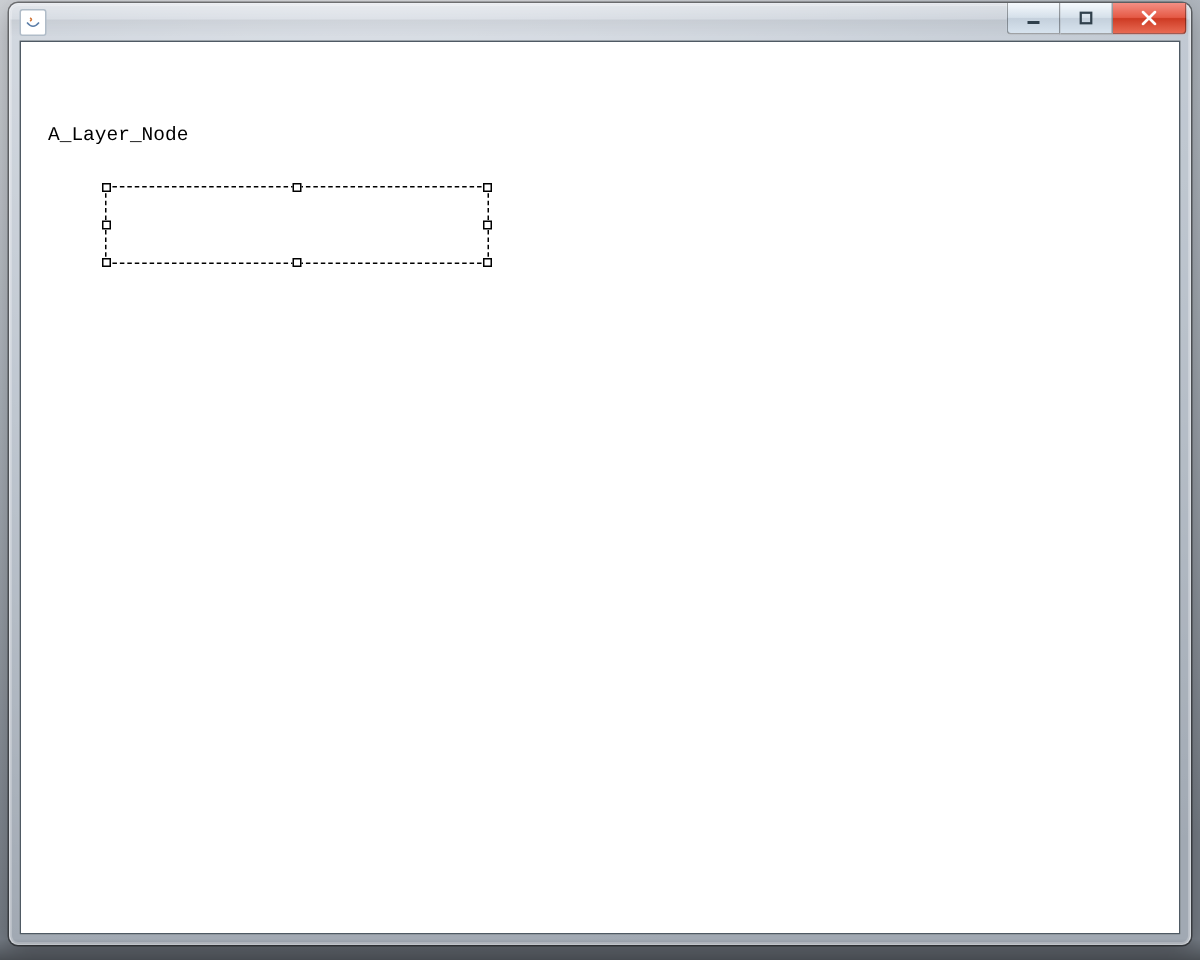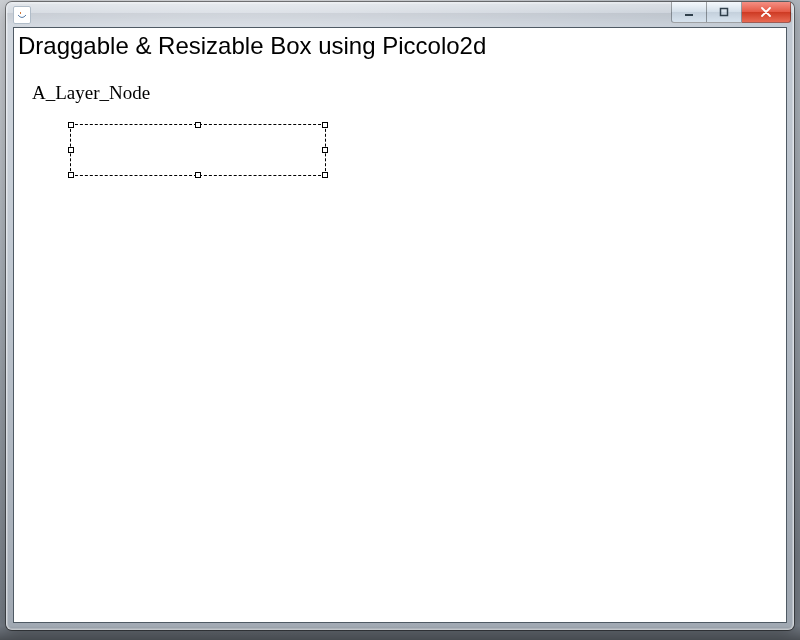--- a/index.html
+++ b/index.html
@@ -97,22 +97,22 @@
   }
 
   .heading {
     font-family: Arial, sans-serif;
     font-size: 24px;
     color:#000;
     margin:4px 0 0 4px;
     font-weight:400;
   }
   .layer-label {
-    font-family: Liberation Serif, serif;
-    font-size: 19px;
+    font-family: Liberation Mono, monospace;
+    font-size: 13px;
     color:#000;
     position:absolute;
     left:18px;
     top:54px;
   }
 
   
   .selection-box {
     position:absolute;
     border:1px dashed #000;
@@ -166,21 +166,20 @@
         <div class="winbtn close">
           <svg width="12" height="10">
             <path d="M2 1 L10 9 M10 1 L2 9" stroke="#fff" stroke-width="1.8" stroke-linecap="round"></path>
           </svg>
         </div>
       </div>
     </div>
 
     <div class="client">
 
-      <div class="heading">Draggable &amp; Resizable Box using Piccolo2d</div>
 
       <div class="layer-label">A_Layer_Node</div>
 
       <div class="selection-box" id="selection-box" style="left: 56px; top: 96px; width: 254px; height: 50px;">
         <div class="handle nw"></div>
         <div class="handle n"></div>
         <div class="handle ne"></div>
         <div class="handle w"></div>
         <div class="handle e"></div>
         <div class="handle sw"></div>

